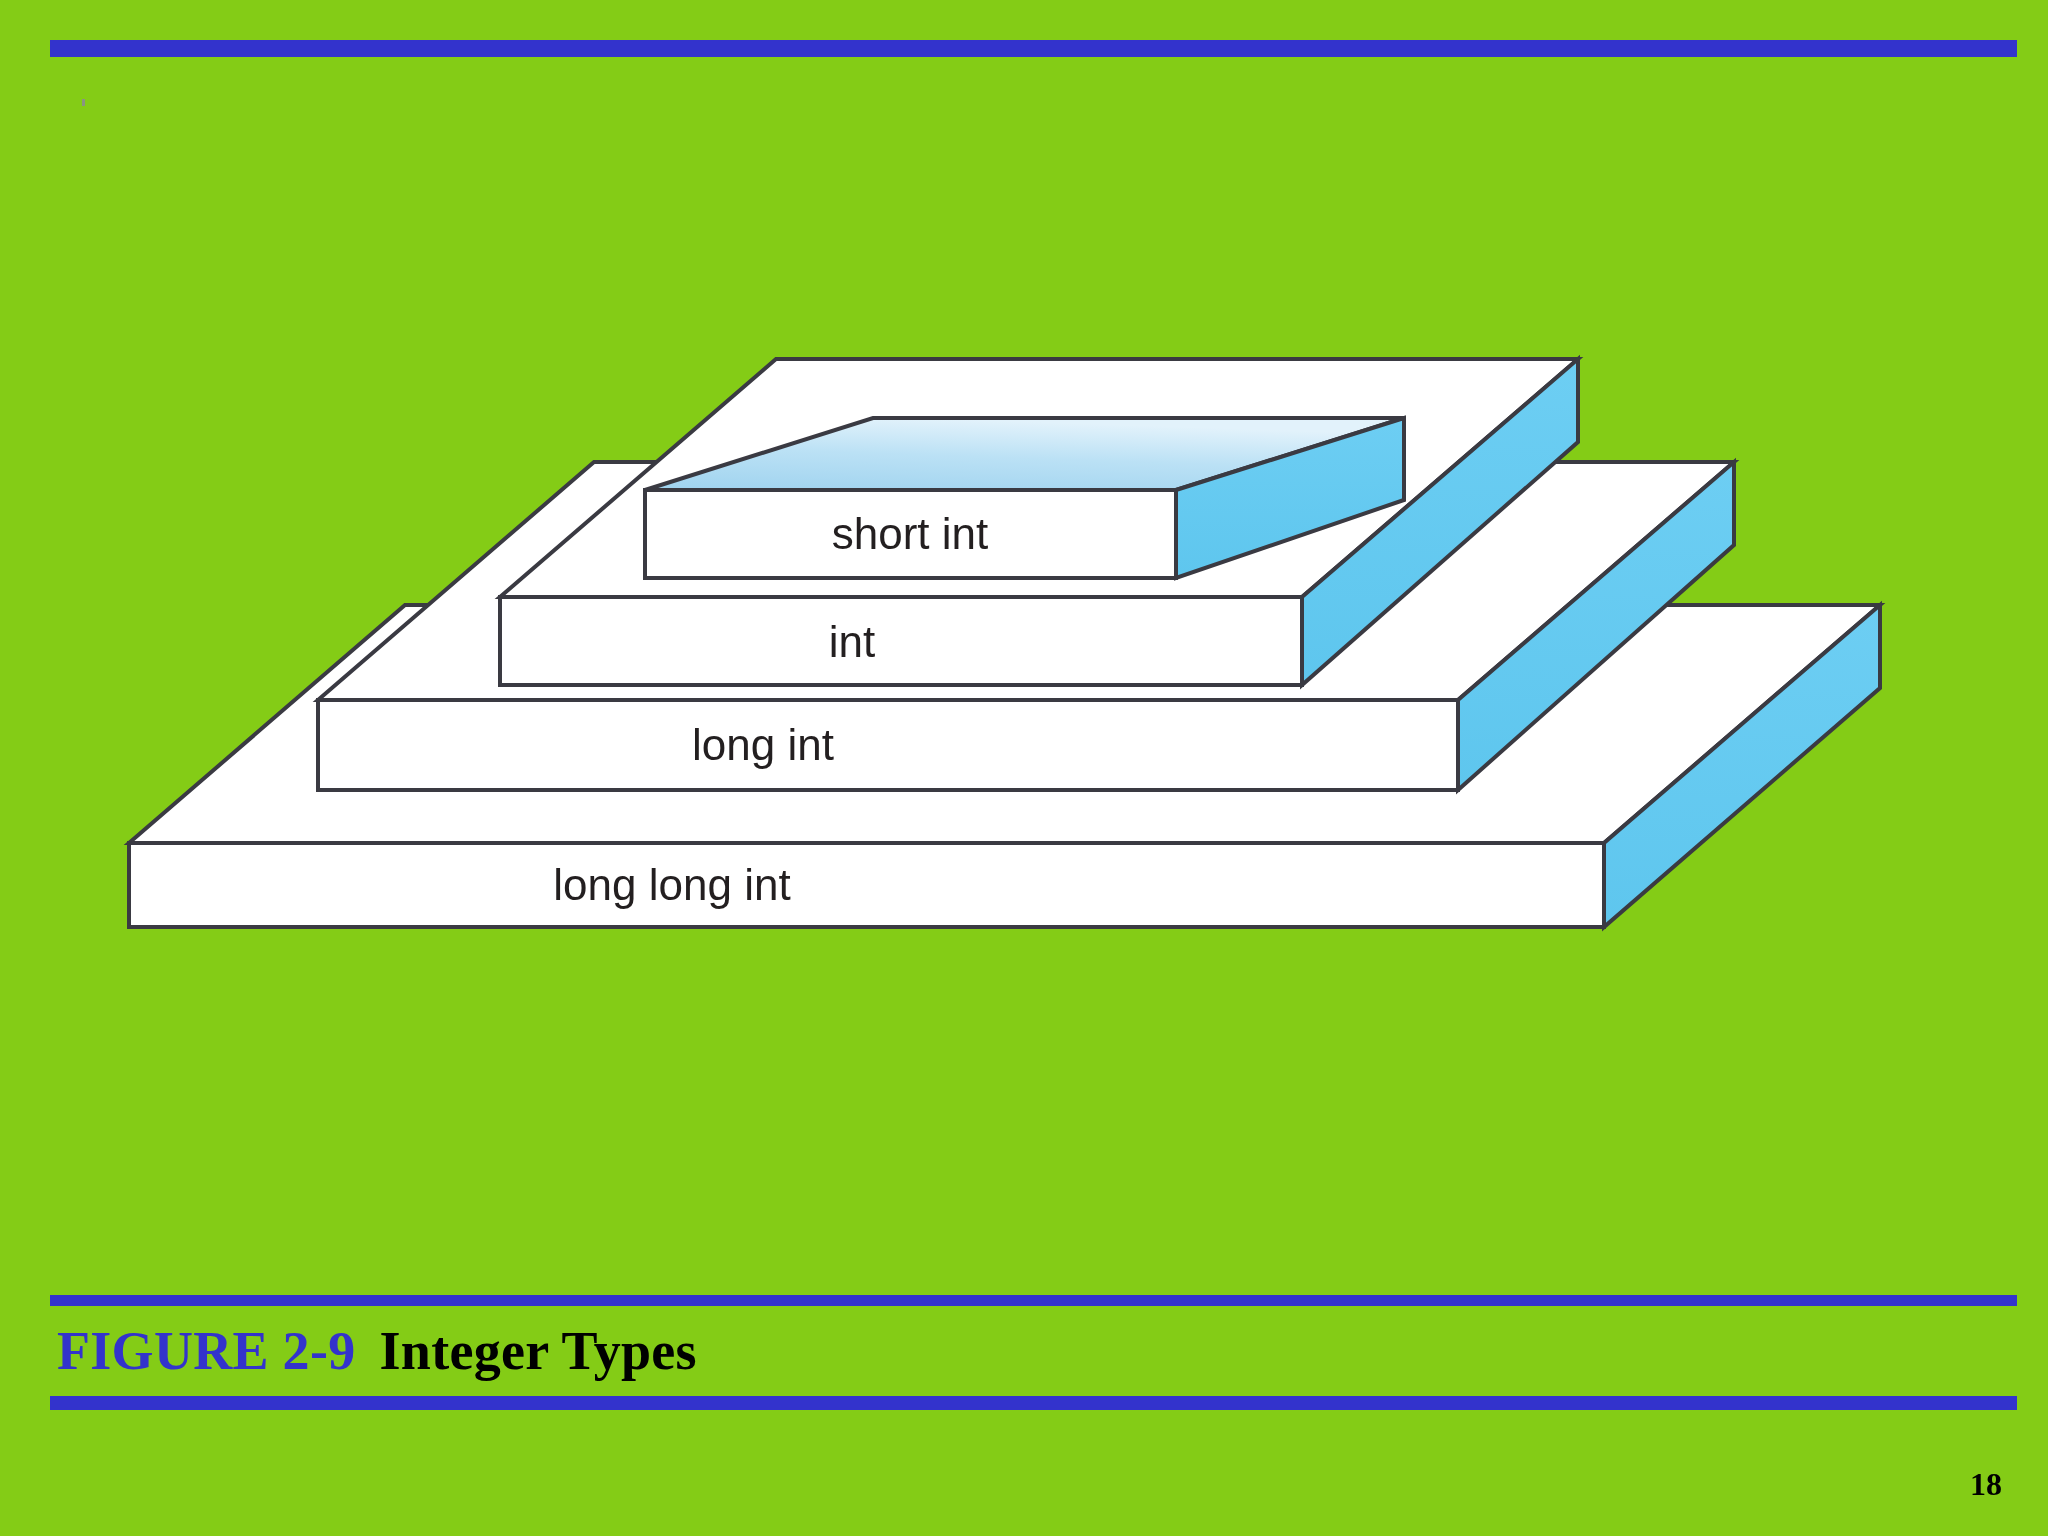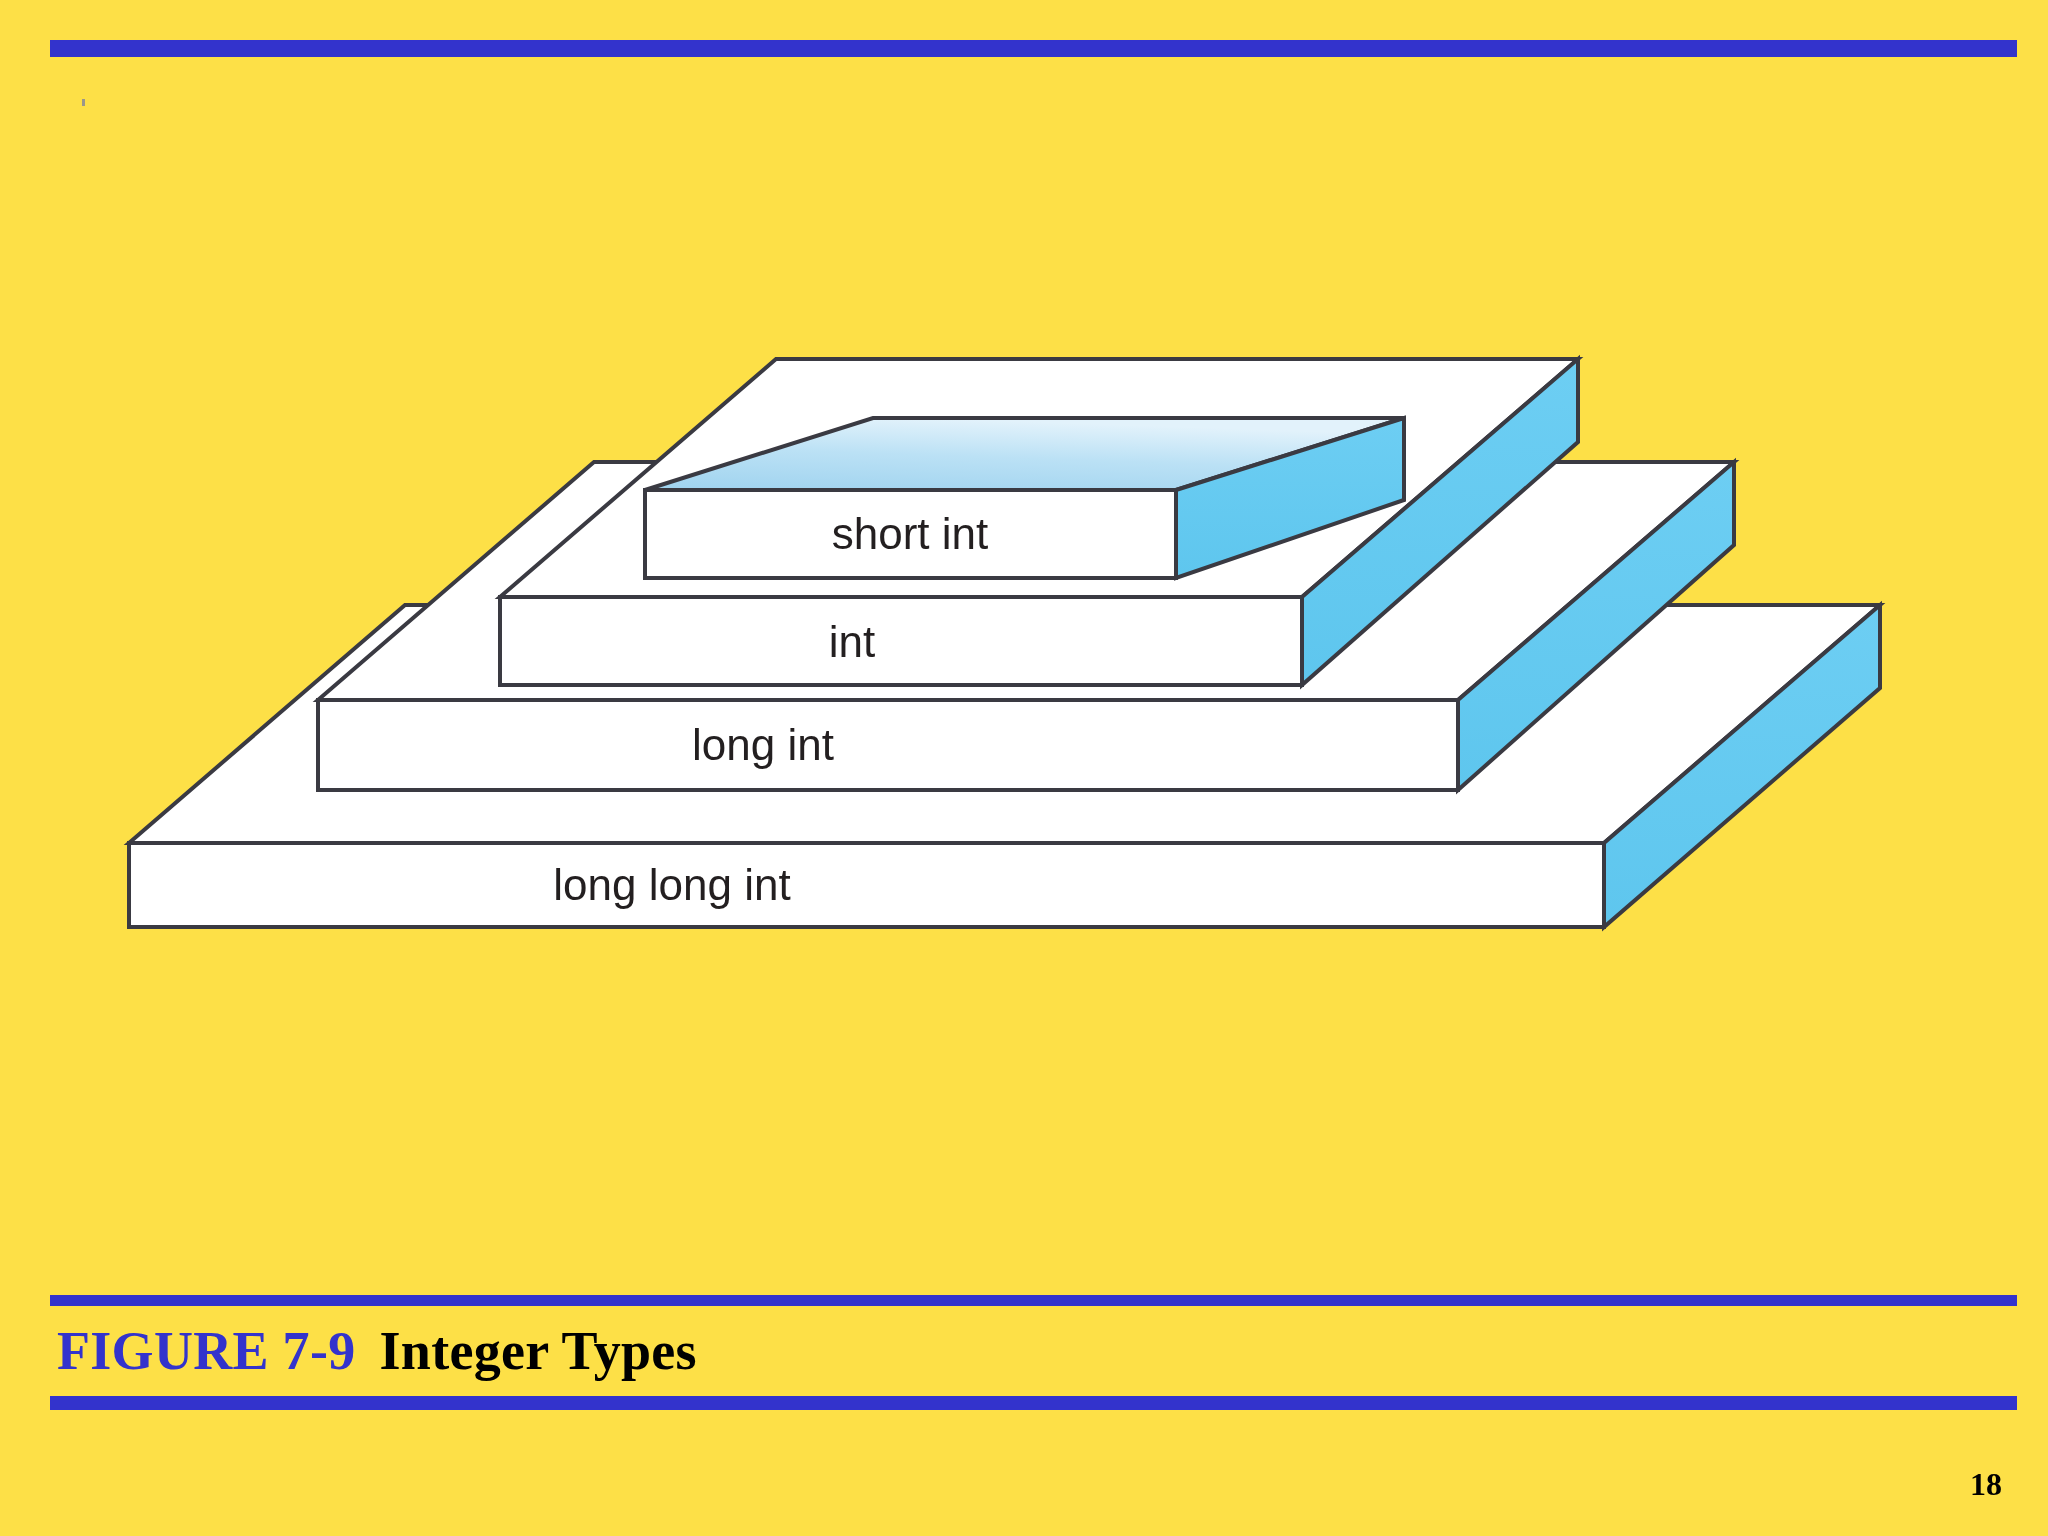--- a/index.html
+++ b/index.html
@@ -14,21 +14,21 @@
     position: relative;
     overflow: hidden;
     font-family: "Liberation Sans", sans-serif;
     -webkit-font-smoothing: antialiased;
   }
 
   
   .slide {
     position: absolute;
     inset: 0;
-    background: #fde047;
+    background: #84cc16;
   }
 
   
   .top-rule {
     position: absolute;
     left: 50px;
     top: 40px;
     width: 1967px;
     height: 17px;
     background: #3333cc;
@@ -181,20 +181,20 @@
 
       <text class="tier-label" x="763" y="748">long int</text>
 
       <text class="tier-label" x="672" y="888">long long int</text>
     </svg>
   </div>
 
   <div class="caption-rule-top"></div>
 
   <div class="caption">
-    <span class="fig-num">FIGURE 7-9</span><span class="fig-gap"></span><span class="fig-title">Integer Types</span>
+    <span class="fig-num">FIGURE 2-9</span><span class="fig-gap"></span><span class="fig-title">Integer Types</span>
   </div>
 
   <div class="caption-rule-bottom"></div>
 
   <div class="page-number">18</div>
 
 </div>
 
 </body></html>

